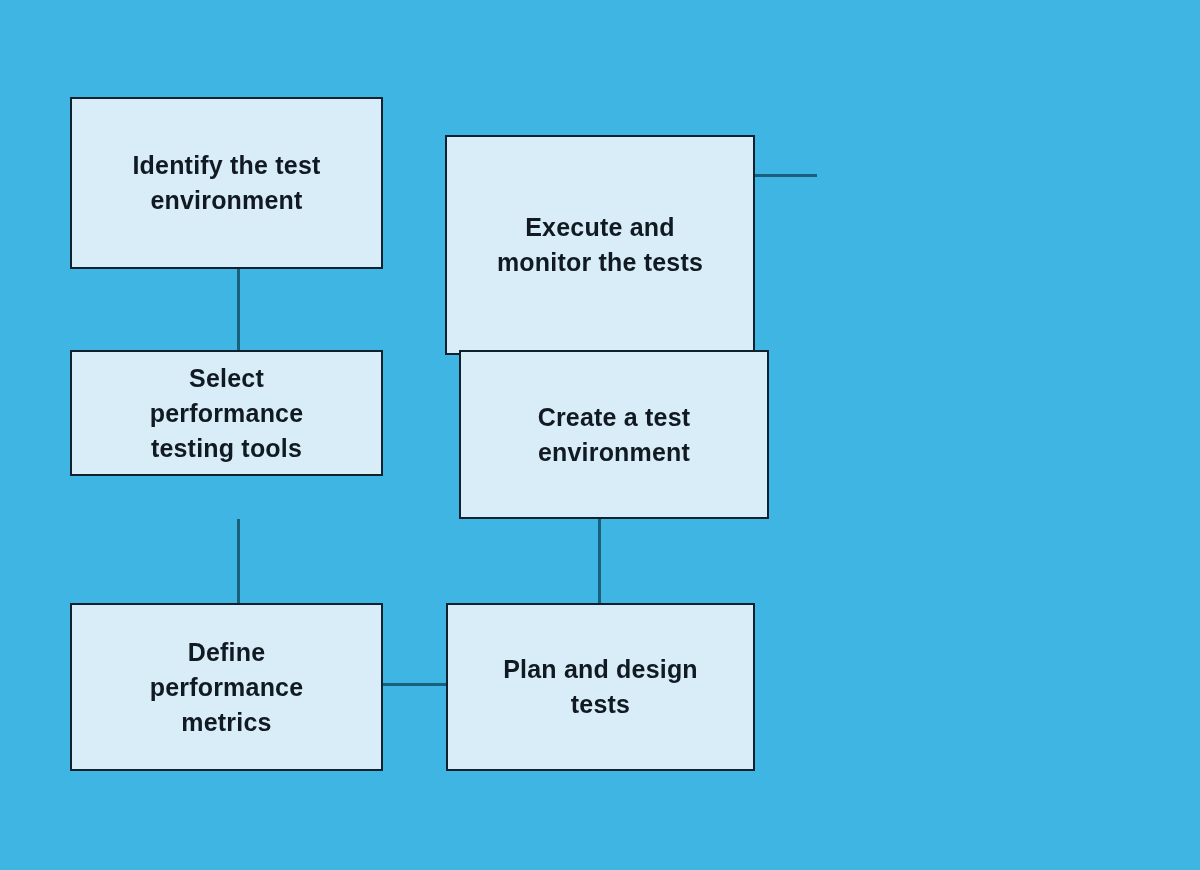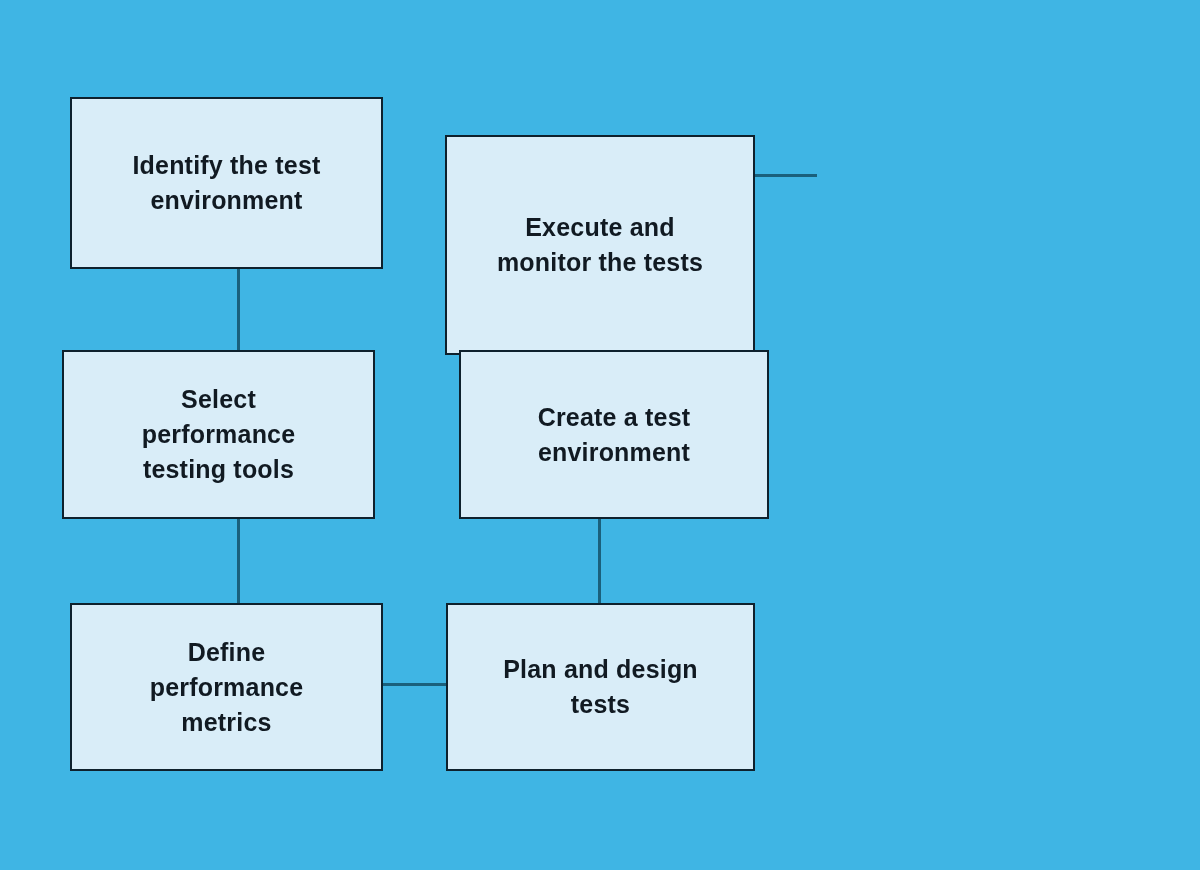--- a/index.html
+++ b/index.html
@@ -35,21 +35,21 @@
   }
   .connector {
     position: absolute;
     background: var(--connector-color, #1a607c);
   }
 
   
   #box-identify { left: 70px;  top: 97px;  width: 313px; height: 172px; }
   #box-execute  { left: 445px; top: 97px;  width: 310px; height: 220px; margin-top: 38px; }
   #box-analyze  { left: 817px; top: 97px;  width: 310px; height: 172px; }
-  #box-select   { left: 62px;  top: 350px; width: 313px; height: 169px; }
+  #box-select   { left: 70px;  top: 350px; width: 313px; height: 126px; }
   #box-create   { left: 445px; top: 350px; width: 310px; height: 169px; margin-left: 14px; }
   #box-define   { left: 70px;  top: 603px; width: 313px; height: 168px; }
   #box-plan     { left: 446px; top: 603px; width: 309px; height: 168px; }
 
   #conn-identify-select { left: 237px; top: 269px; width: 3px;  height: 81px; }
   #conn-select-define   { left: 237px; top: 519px; width: 3px;  height: 84px; }
   #conn-define-plan     { left: 383px; top: 683px; width: 63px; height: 3px;  }
   #conn-plan-create     { left: 598px; top: 519px; width: 3px;  height: 84px; }
   #conn-create-execute  { left: 598px; top: 269px; width: 3px;  height: 81px; }
   #conn-execute-analyze { left: 755px; top: 174px; width: 62px; height: 3px;  }

